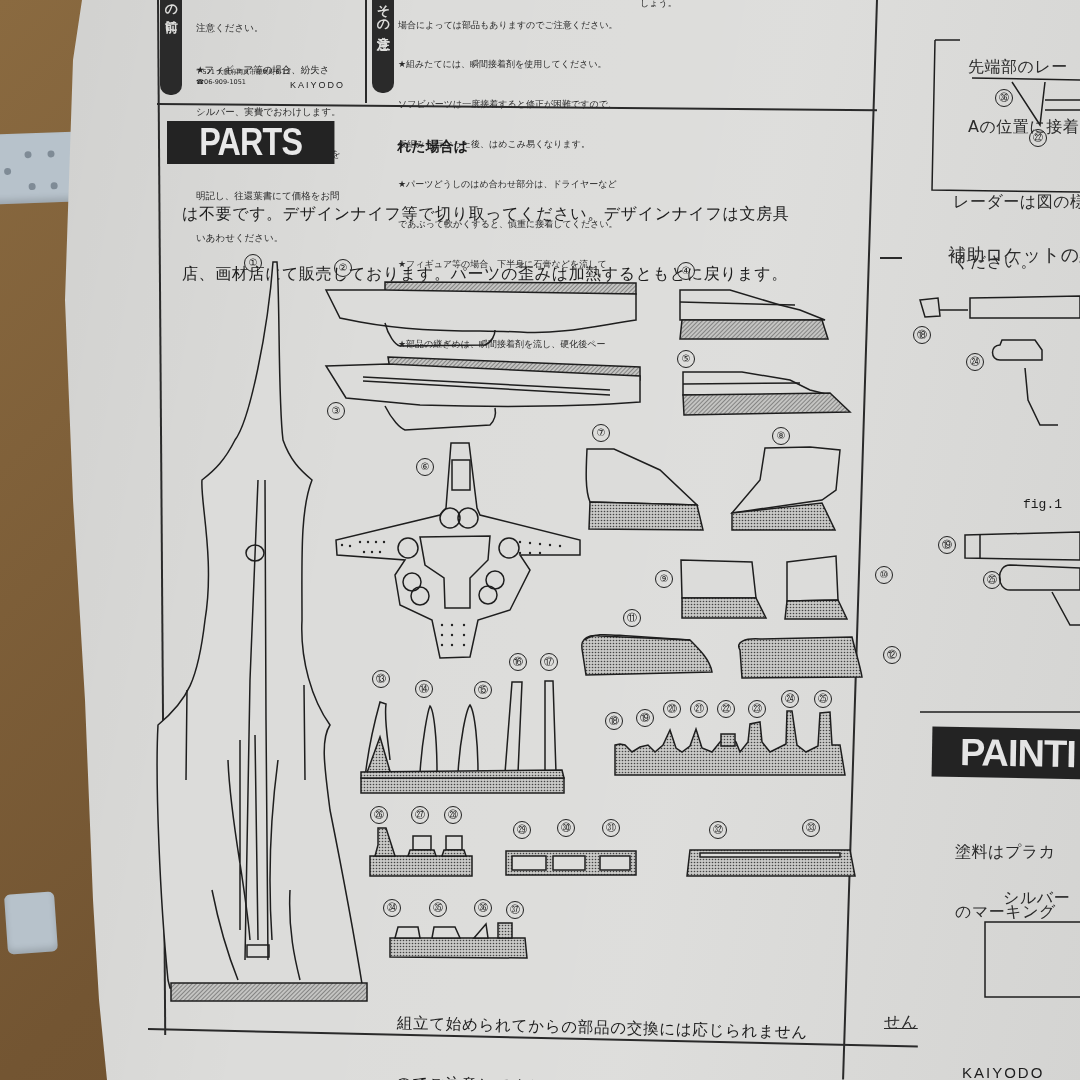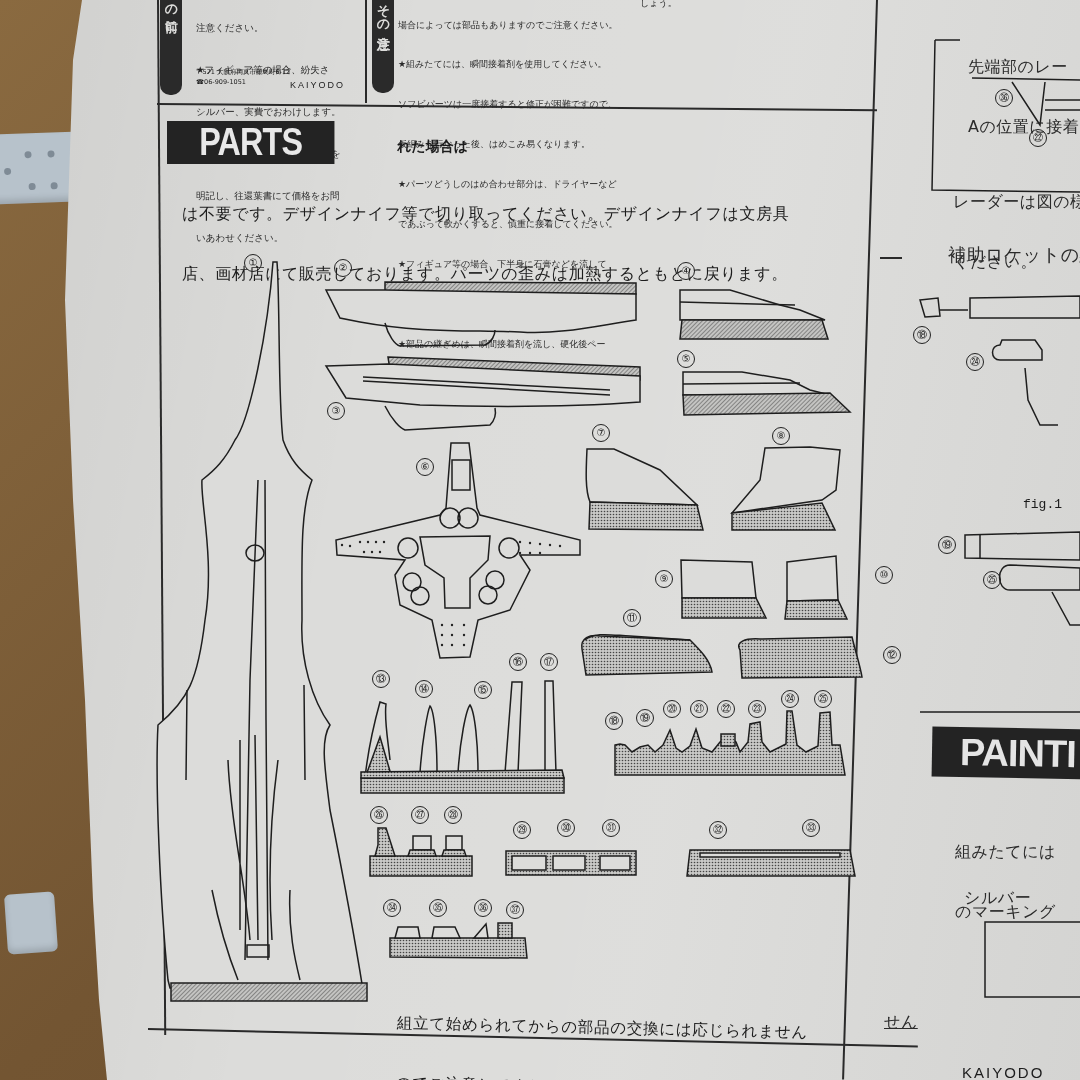--- a/index.html
+++ b/index.html
@@ -336,19 +336,19 @@
   </div>
   <div class="line" style="left:880px;top:257px;width:22px;height:1.5px;"></div>
   <div class="abs right-text" style="left:948px;top:246px;font-size:18px;font-family:Liberation Mono, monospace;">補助ロケットの組</div>
   <div class="num" style="left:913px;top:326px;">⑱</div>
   <div class="num" style="left:966px;top:353px;">㉔</div>
   <div class="abs fig" style="left:1023px;top:497px;">fig.1</div>
   <div class="num" style="left:938px;top:536px;">⑲</div>
   <div class="num" style="left:983px;top:571px;">㉕</div>
   <div class="painting-label">PAINTI</div>
   <div class="abs right-text" style="left:955px;top:802px;">
-    <div>組みたてには</div>
+    <div>塗料はプラカ</div>
     <div>のマーキング</div>
   </div>
-  <div class="abs right-text" style="left:964px;top:888px;">シルバー</div>
+  <div class="abs right-text" style="left:1003px;top:888px;">シルバー</div>
   <div class="abs right-text" style="left:884px;top:1012px;text-decoration:underline;">せん</div>
   <div class="abs kaiyodo" style="left:962px;top:1064px;font-size:15px;">KAIYODO</div>
 </div>
 
 </body></html>

